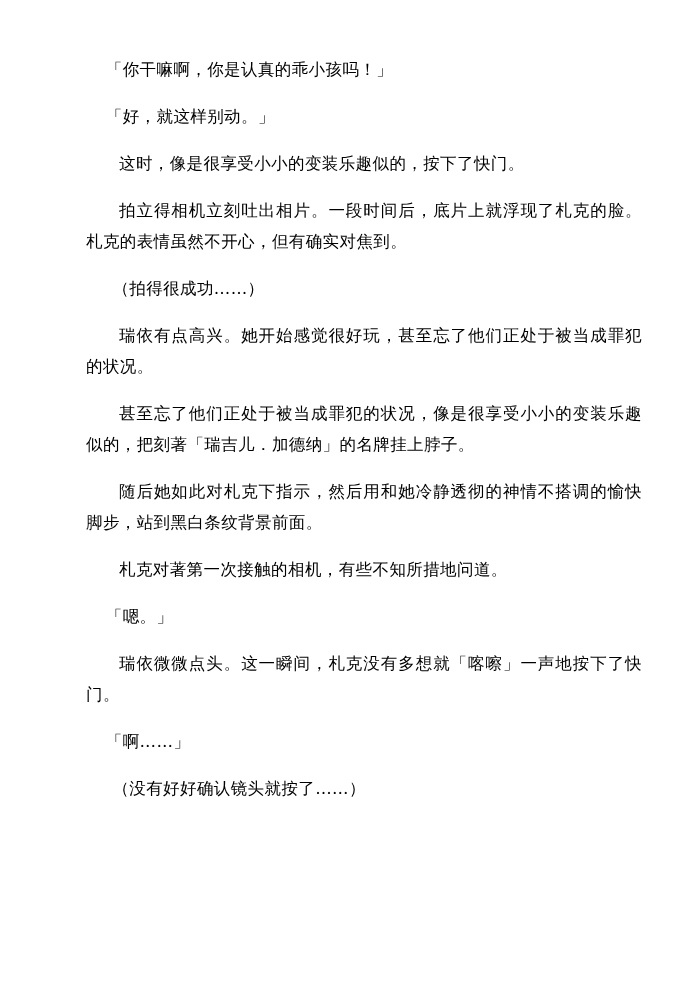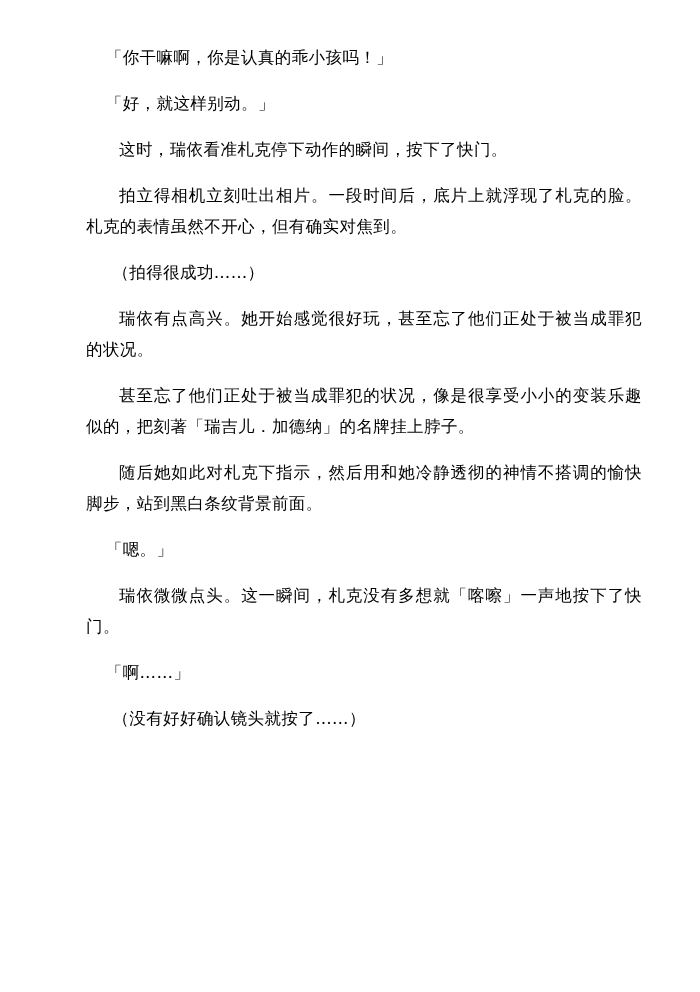--- a/index.html
+++ b/index.html
@@ -22,41 +22,42 @@
     padding: 38px 58px 20px 86px;
     background: #ffffff;
   }
   .body-text {
     font-size: 16.5px;
     line-height: 31px;
     text-align: justify;
     letter-spacing: 0.4px;
   }
   .para {
-    margin: 4px 0 15px 0;
+    margin: 16px 0 15px 0;
     text-indent: 2em;
   }
   .para.quote {
     text-indent: 1.2em;
   }
   .para.paren {
     text-indent: 1.6em;
   }
 </style>
 </head>
 <body>
 
 <div class="page">
   <div class="body-text">
     <p class="para quote">「你干嘛啊，你是认真的乖小孩吗！」</p>
     <p class="para quote">「好，就这样别动。」</p>
-    <p class="para">这时，瑞依看准札克停下动作的瞬间，按下了快门。</p>
+    <p class="para">这时，像是很享受小小的变装乐趣似的，按下了快门。</p>
     <p class="para">拍立得相机立刻吐出相片。一段时间后，底片上就浮现了札克的脸。札克的表情虽然不开心，但有确实对焦到。</p>
     <p class="para paren">（拍得很成功……）</p>
     <p class="para">瑞依有点高兴。她开始感觉很好玩，甚至忘了他们正处于被当成罪犯的状况。</p>
     <p class="para">甚至忘了他们正处于被当成罪犯的状况，像是很享受小小的变装乐趣似的，把刻著「瑞吉儿．加德纳」的名牌挂上脖子。</p>
     <p class="para">随后她如此对札克下指示，然后用和她冷静透彻的神情不搭调的愉快脚步，站到黑白条纹背景前面。</p>
+    <p class="para">札克对著第一次接触的相机，有些不知所措地问道。</p>
     <p class="para quote">「嗯。」</p>
     <p class="para">瑞依微微点头。这一瞬间，札克没有多想就「喀嚓」一声地按下了快门。</p>
     <p class="para quote">「啊……」</p>
     <p class="para paren">（没有好好确认镜头就按了……）</p>
   </div>
 </div>
 
 </body></html>

